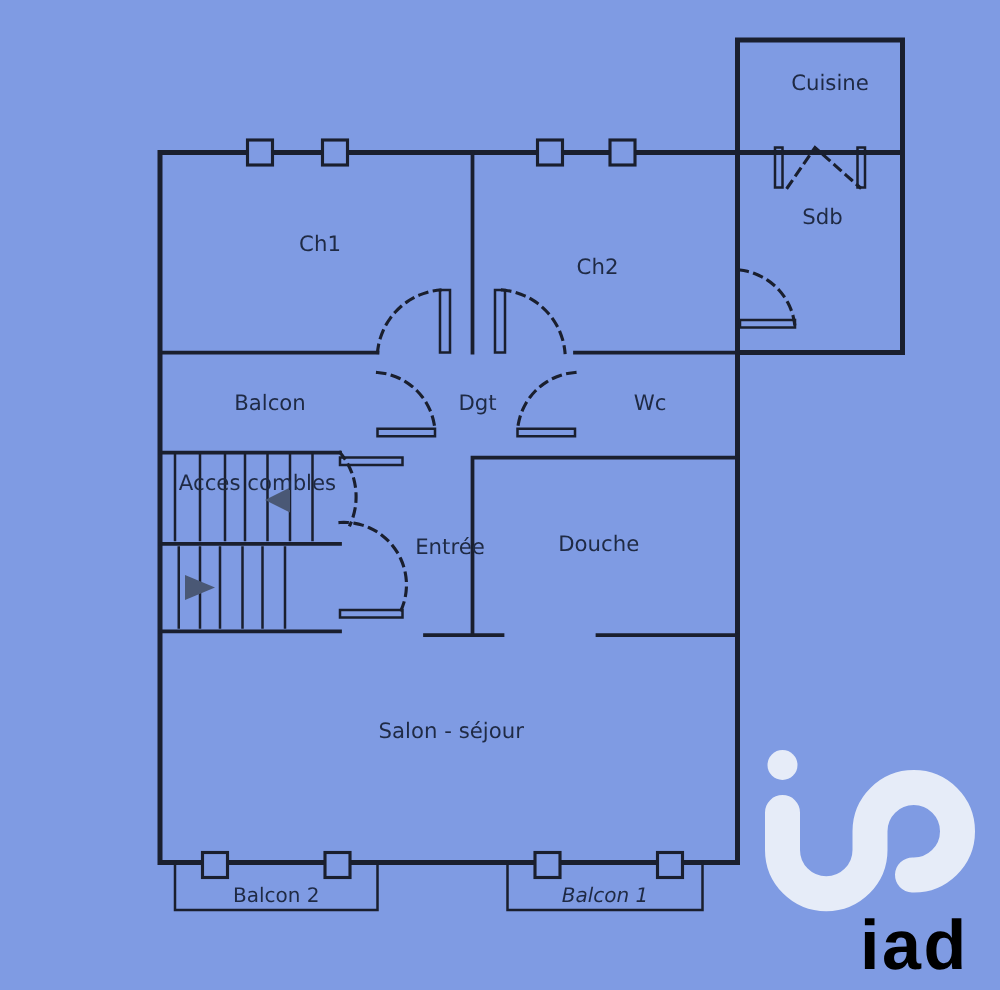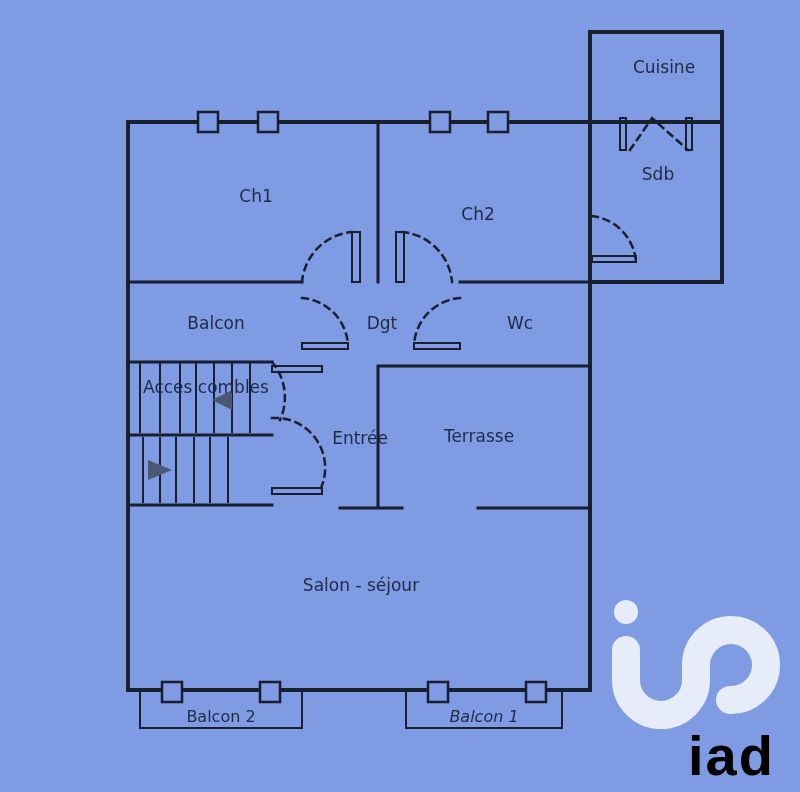--- a/index.html
+++ b/index.html
@@ -73,18 +73,18 @@
 
 <div class="lbl" style="left:256px;top:196px;">Ch1</div>
 <div class="lbl" style="left:478px;top:190px;margin-top:24px;">Ch2</div>
 <div class="lbl" style="left:664px;top:67px;">Cuisine</div>
 <div class="lbl" style="left:658px;top:174px;">Sdb</div>
 <div class="lbl" style="left:216px;top:323px;">Balcon</div>
 <div class="lbl" style="left:382px;top:323px;">Dgt</div>
 <div class="lbl" style="left:520px;top:323px;text-align:right;">Wc</div>
 <div class="lbl" style="left:206px;top:387px;">Acces combles</div>
 <div class="lbl" style="left:340px;top:438px;margin-left:20px;">Entrée</div>
-<div class="lbl" style="left:479px;top:436px;">Terrasse</div>
+<div class="lbl" style="left:479px;top:436px;">Douche</div>
 <div class="lbl" style="left:361px;top:585px;">Salon - séjour</div>
 <div class="lbl sm" style="left:221px;top:716px;">Balcon 2</div>
 <div class="lbl sm" style="left:484px;top:716px;font-style:italic;">Balcon 1</div>
 
 <div class="logo-iad">iad</div>
 
 </body></html>

